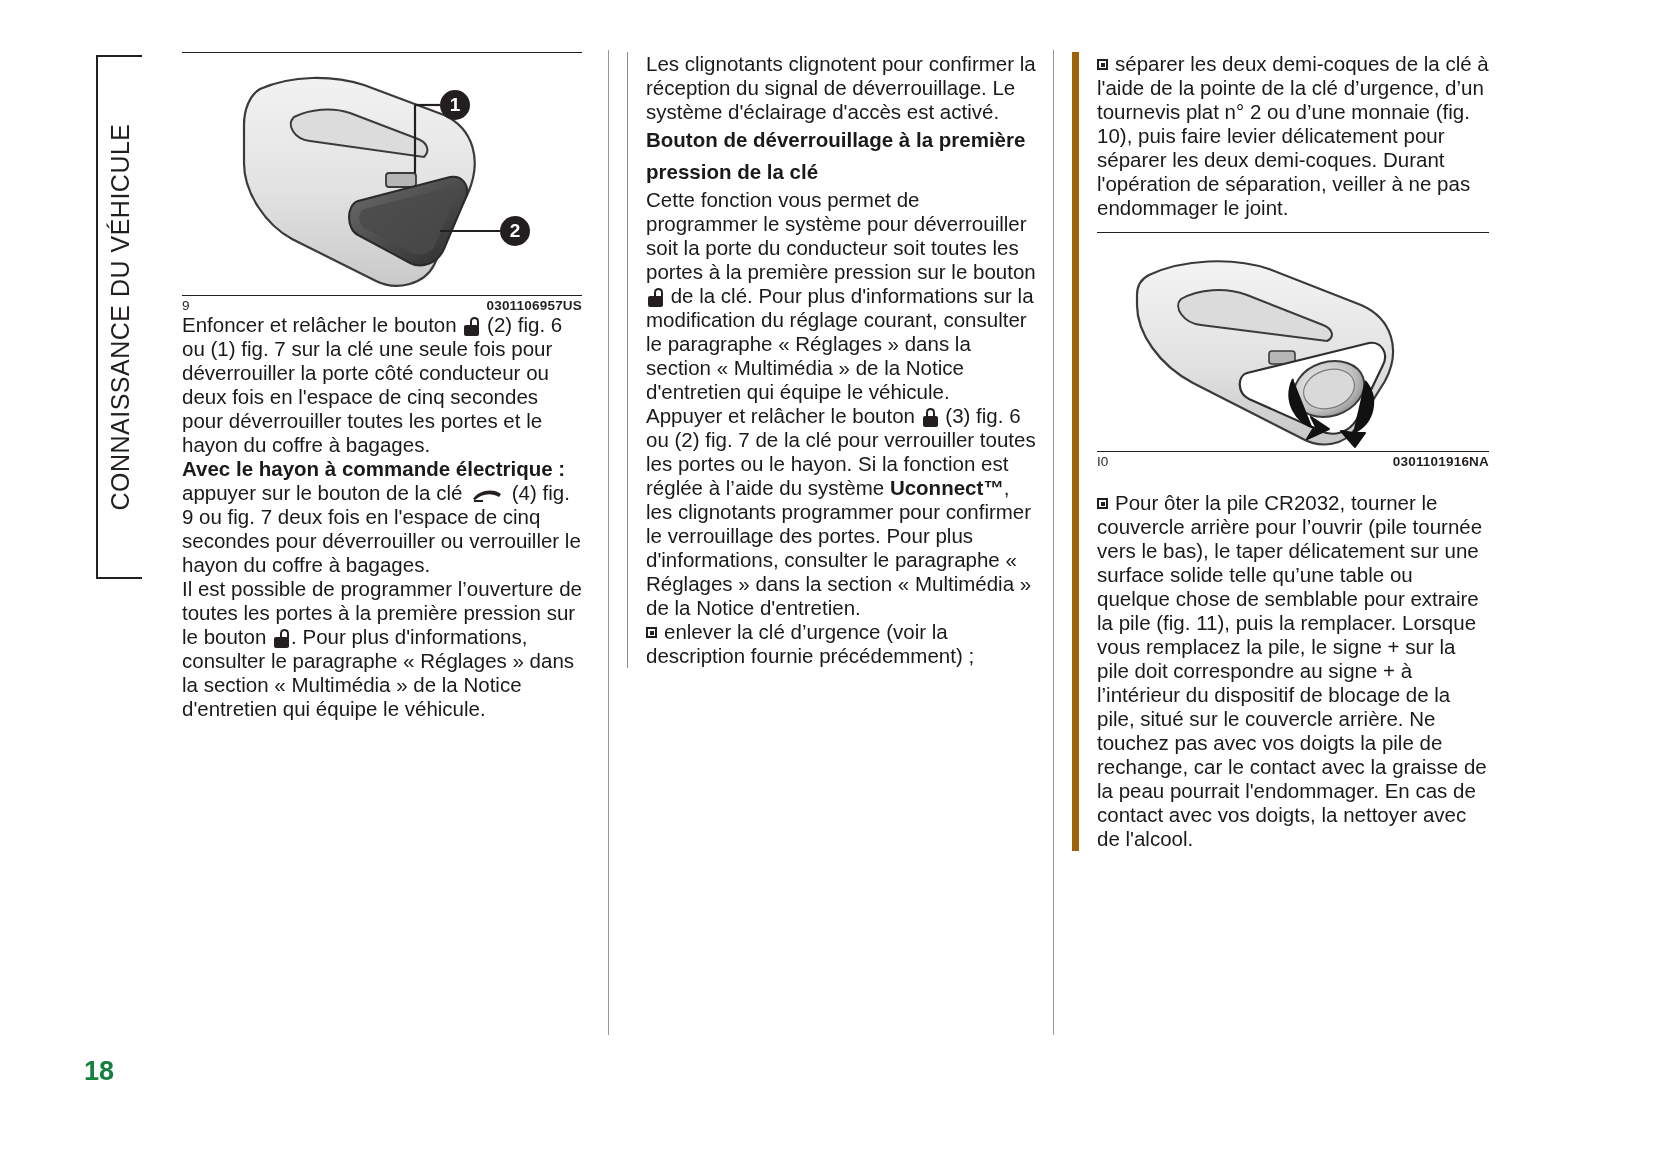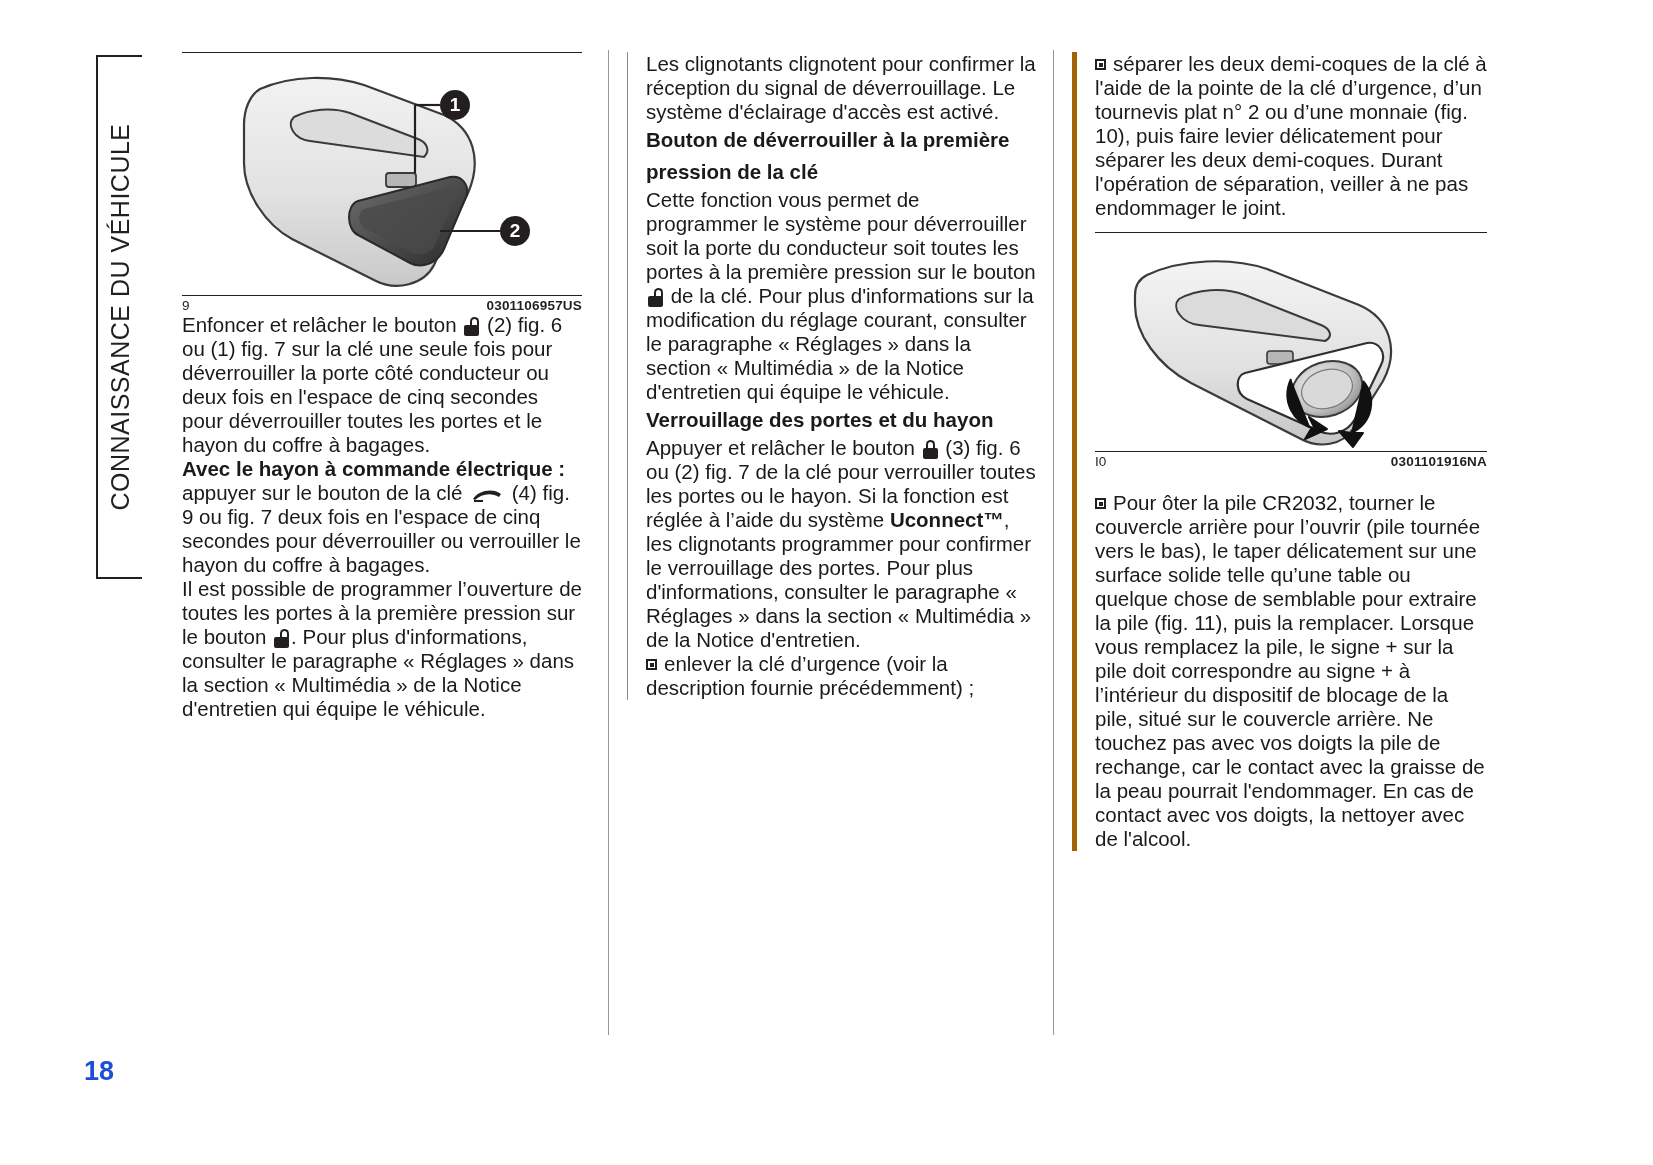--- a/index.html
+++ b/index.html
@@ -41,32 +41,32 @@
     letter-spacing: 0.5px;
     color: #231f20;
   }
 
   .page-number {
     position: absolute;
     left: 84px;
     top: 1056px;
     font-size: 27px;
     font-weight: bold;
-    color: #1d4ed8;
+    color: #15803d;
   }
 
   
   .col {
     position: absolute;
     top: 52px;
     width: 400px;
   }
   .col-1 { left: 182px; width: 400px; }
   .col-2 { left: 627px; width: 408px; border-left: 1px solid #8c8c8c; padding-left: 0; }
-  .col-3 { left: 1072px; width: 410px; border-left: 5px solid #a16207; padding-left: 0; }
+  .col-3 { left: 1072px; width: 410px; border-left: 7px solid #a16207; padding-left: 0; }
   .col-2, .col-3 { padding-left: 0; }
 
   .divider-v {
     position: absolute;
     top: 50px;
     width: 0;
     border-left: 1px solid #999;
     height: 985px;
   }
   .div1 { left: 608px; }
@@ -258,29 +258,28 @@
     <p>
       <span>Il est possible de programmer l’ouverture de toutes les portes à la première pression sur le bouton</span>
       <span class="lock-ico open"><span class="shackle"></span><span class="body"></span></span><span>. Pour plus d'informations, consulter le paragraphe « Réglages » dans la section « Multimédia » de la Notice d'entretien qui équipe le véhicule.</span>
     </p>
   </div>
 
   <div class="col col-2">
     <div style="padding-left:18px;">
       <p>Les clignotants clignotent pour confirmer la réception du signal de déverrouillage. Le système d'éclairage d'accès est activé.</p>
 
-      <h3>Bouton de déverrouiller à la première pression de la clé</h3>
+      <h3>Bouton de déverrouillage à la première pression de la clé</h3>
 
       <p>
         <span>Cette fonction vous permet de programmer le système pour déverrouiller soit la porte du conducteur soit toutes les portes à la première pression sur le bouton</span>
         <span class="lock-ico open"><span class="shackle"></span><span class="body"></span></span>
         <span>de la clé. Pour plus d'informations sur la modification du réglage courant, consulter le paragraphe « Réglages » dans la section « Multimédia » de la Notice d'entretien qui équipe le véhicule.</span>
       </p>
 
-      <h3>Verrouillage des portes et du hayon</h3>
 
       <p>
         <span>Appuyer et relâcher le bouton</span>
         <span class="lock-ico"><span class="shackle"></span><span class="body"></span></span>
         <span>(3) fig. 6 ou (2) fig. 7 de la clé pour verrouiller toutes les portes ou le hayon. Si la fonction est réglée à l’aide du système</span>
         <span class="bold">Uconnect™</span><span>, les clignotants programmer pour confirmer le verrouillage des portes. Pour plus d'informations, consulter le paragraphe « Réglages » dans la section « Multimédia » de la Notice d'entretien.</span>
       </p>
 
 
 

